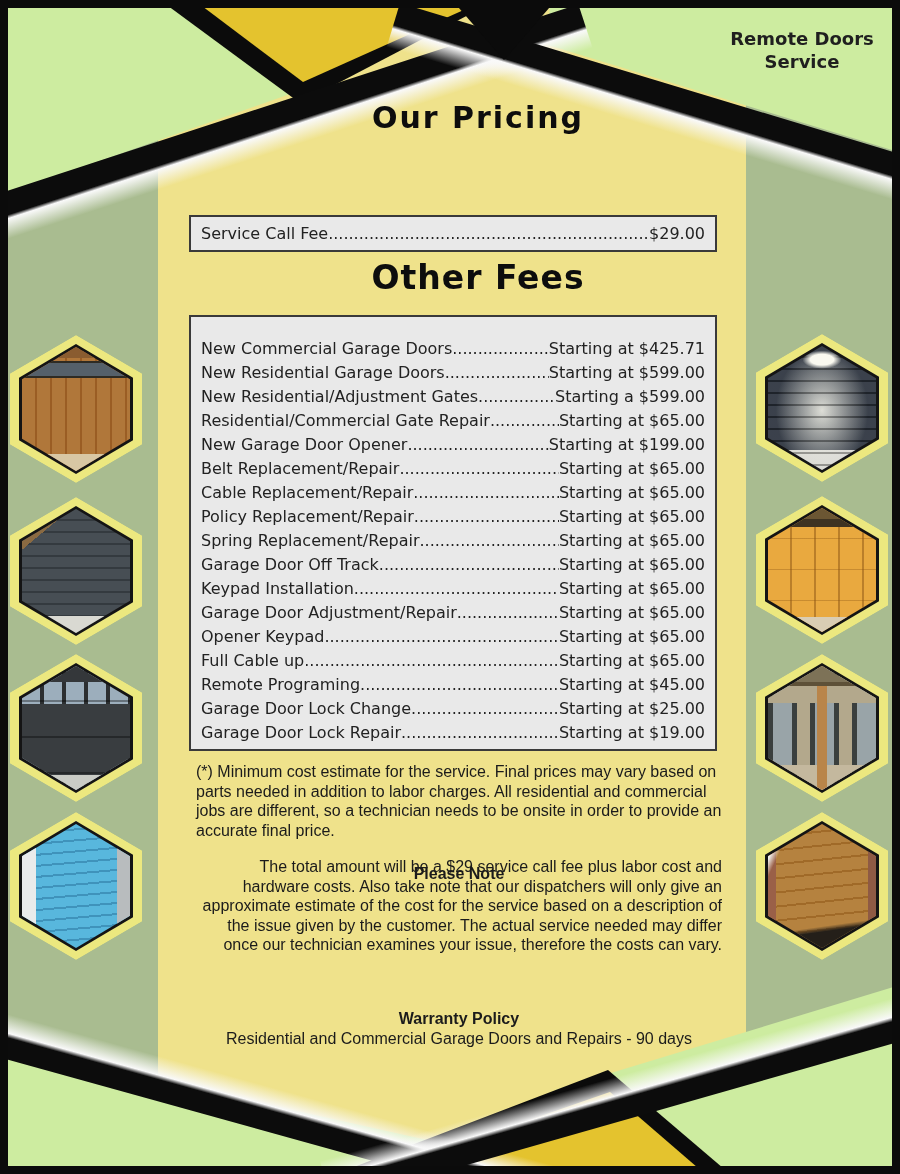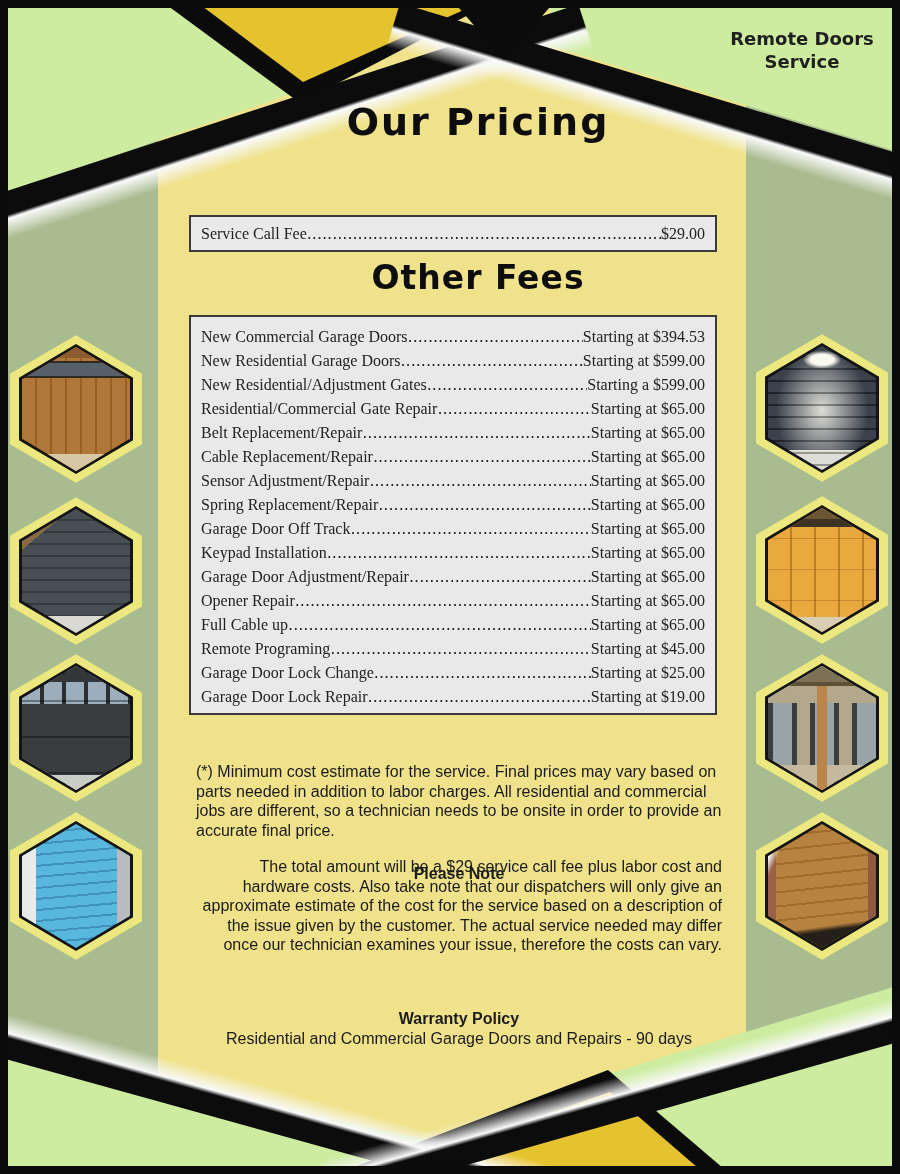--- a/index.html
+++ b/index.html
@@ -75,31 +75,31 @@
   
   .frame{position:absolute;background:var(--c-frame-black,#0b0b0b);}
   .frame-t{left:0;top:0;width:900px;height:8px;}
   .frame-b{left:0;top:1166px;width:900px;height:8px;}
   .frame-l{left:0;top:0;width:8px;height:1174px;}
   .frame-r{left:892px;top:0;width:8px;height:1174px;}
   
   .brand{left:722px;top:27px;width:160px;text-align:center;
     font-family:"DejaVu Sans",sans-serif;font-weight:bold;font-size:18px;line-height:23px;color:#1f1f1f;}
   .heading{left:213px;width:530px;text-align:center;font-family:"DejaVu Sans",sans-serif;font-weight:bold;color:#0d0d0d;}
-  .h-title{top:100px;font-size:38px;letter-spacing:2px;}
+  .h-title{top:100px;font-size:30px;letter-spacing:2px;}
   .h-sub{font-size:33px;letter-spacing:1px;}
   .h-basic{top:160px;}
   .h-other{top:258px;}
   .feebox{left:189px;width:504px;background:var(--c-box-bg,#e9e9e9);
     border:2px solid var(--c-box-border,#3a3a3a);padding:0 10px;
     font-family:"DejaVu Sans",sans-serif;font-size:16px;color:#222;}
   .feebox-basic{top:215px;height:33px;display:flex;align-items:center;}
-  .feebox-other{top:315px;padding-top:8px;padding-bottom:4px;}
+  .feebox-other{top:315px;padding-top:20px;padding-bottom:4px;}
   .fee-row{display:flex;align-items:baseline;height:24px;line-height:24px;}
-  .fee-label,.fee-price{white-space:nowrap;font-family:Liberation Serif, serif;}
+  .fee-label,.fee-price{white-space:nowrap;}
   .dots{flex:1;overflow:hidden;white-space:nowrap;}
   .dots::after{content:"....................................................................................................";}
   .para{left:196px;width:526px;font-size:16px;line-height:19.5px;color:#1b1b1b;}
   .p-disclaimer{top:762px;}
   .p-note-h{top:864px;text-align:center;font-weight:bold;}
   .p-note{top:857px;text-align:right;}
   .p-warranty-h{top:1009px;text-align:center;font-weight:bold;}
   .p-warranty{top:1029px;text-align:center;}
 </style>
 </head>
@@ -176,49 +176,54 @@
     <span class="dots"></span>
     <span class="fee-price">$29.00</span>
   </div>
 
   <div class="abs heading h-sub h-other">Other Fees</div>
 
   <div class="abs feebox feebox-other">
     <div class="fee-row">
         <span class="fee-label">New Commercial Garage Doors</span>
         <span class="dots"></span>
-        <span class="fee-price">Starting at $394.53</span>
+        <span class="fee-price">Starting at $425.71</span>
       </div>
     <div class="fee-row">
         <span class="fee-label">New Residential Garage Doors</span>
         <span class="dots"></span>
         <span class="fee-price">Starting at $599.00</span>
       </div>
     <div class="fee-row">
         <span class="fee-label">New Residential/Adjustment Gates</span>
         <span class="dots"></span>
         <span class="fee-price">Starting a $599.00</span>
       </div>
     <div class="fee-row">
         <span class="fee-label">Residential/Commercial Gate Repair</span>
         <span class="dots"></span>
         <span class="fee-price">Starting at $65.00</span>
       </div>
     <div class="fee-row">
+        <span class="fee-label">New Garage Door Opener</span>
+        <span class="dots"></span>
+        <span class="fee-price">Starting at $199.00</span>
+      </div>
+    <div class="fee-row">
         <span class="fee-label">Belt Replacement/Repair</span>
         <span class="dots"></span>
         <span class="fee-price">Starting at $65.00</span>
       </div>
     <div class="fee-row">
         <span class="fee-label">Cable Replacement/Repair</span>
         <span class="dots"></span>
         <span class="fee-price">Starting at $65.00</span>
       </div>
     <div class="fee-row">
-        <span class="fee-label">Sensor Adjustment/Repair</span>
+        <span class="fee-label">Policy Replacement/Repair</span>
         <span class="dots"></span>
         <span class="fee-price">Starting at $65.00</span>
       </div>
     <div class="fee-row">
         <span class="fee-label">Spring Replacement/Repair</span>
         <span class="dots"></span>
         <span class="fee-price">Starting at $65.00</span>
       </div>
     <div class="fee-row">
         <span class="fee-label">Garage Door Off Track</span>
@@ -229,21 +234,21 @@
         <span class="fee-label">Keypad Installation</span>
         <span class="dots"></span>
         <span class="fee-price">Starting at $65.00</span>
       </div>
     <div class="fee-row">
         <span class="fee-label">Garage Door Adjustment/Repair</span>
         <span class="dots"></span>
         <span class="fee-price">Starting at $65.00</span>
       </div>
     <div class="fee-row">
-        <span class="fee-label">Opener Repair</span>
+        <span class="fee-label">Opener Keypad</span>
         <span class="dots"></span>
         <span class="fee-price">Starting at $65.00</span>
       </div>
     <div class="fee-row">
         <span class="fee-label">Full Cable up</span>
         <span class="dots"></span>
         <span class="fee-price">Starting at $65.00</span>
       </div>
     <div class="fee-row">
         <span class="fee-label">Remote Programing</span>

